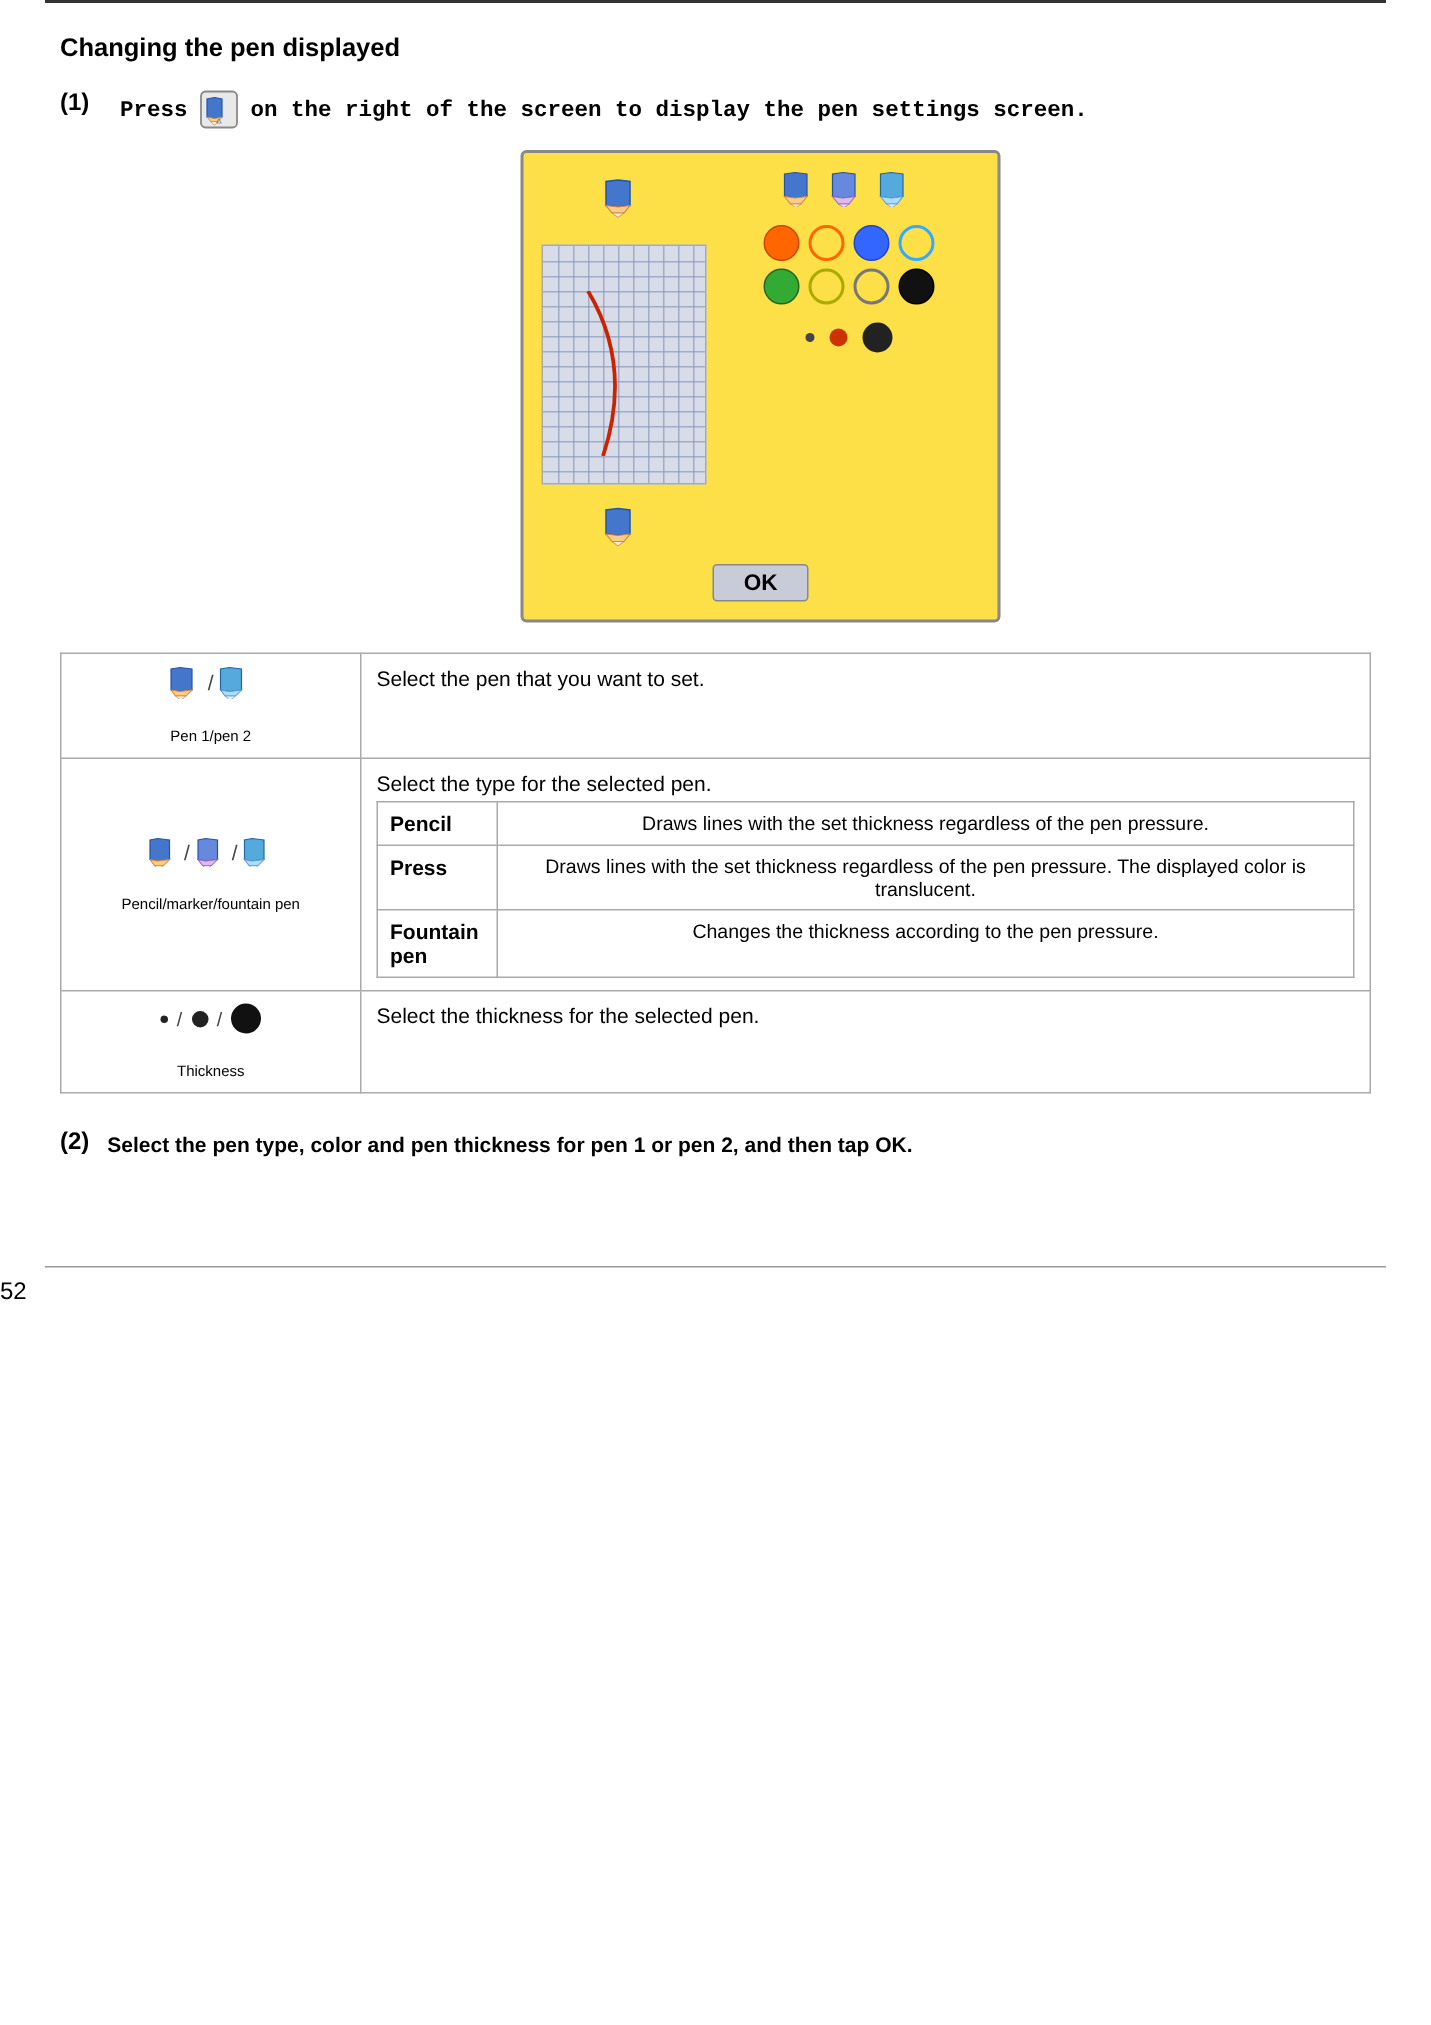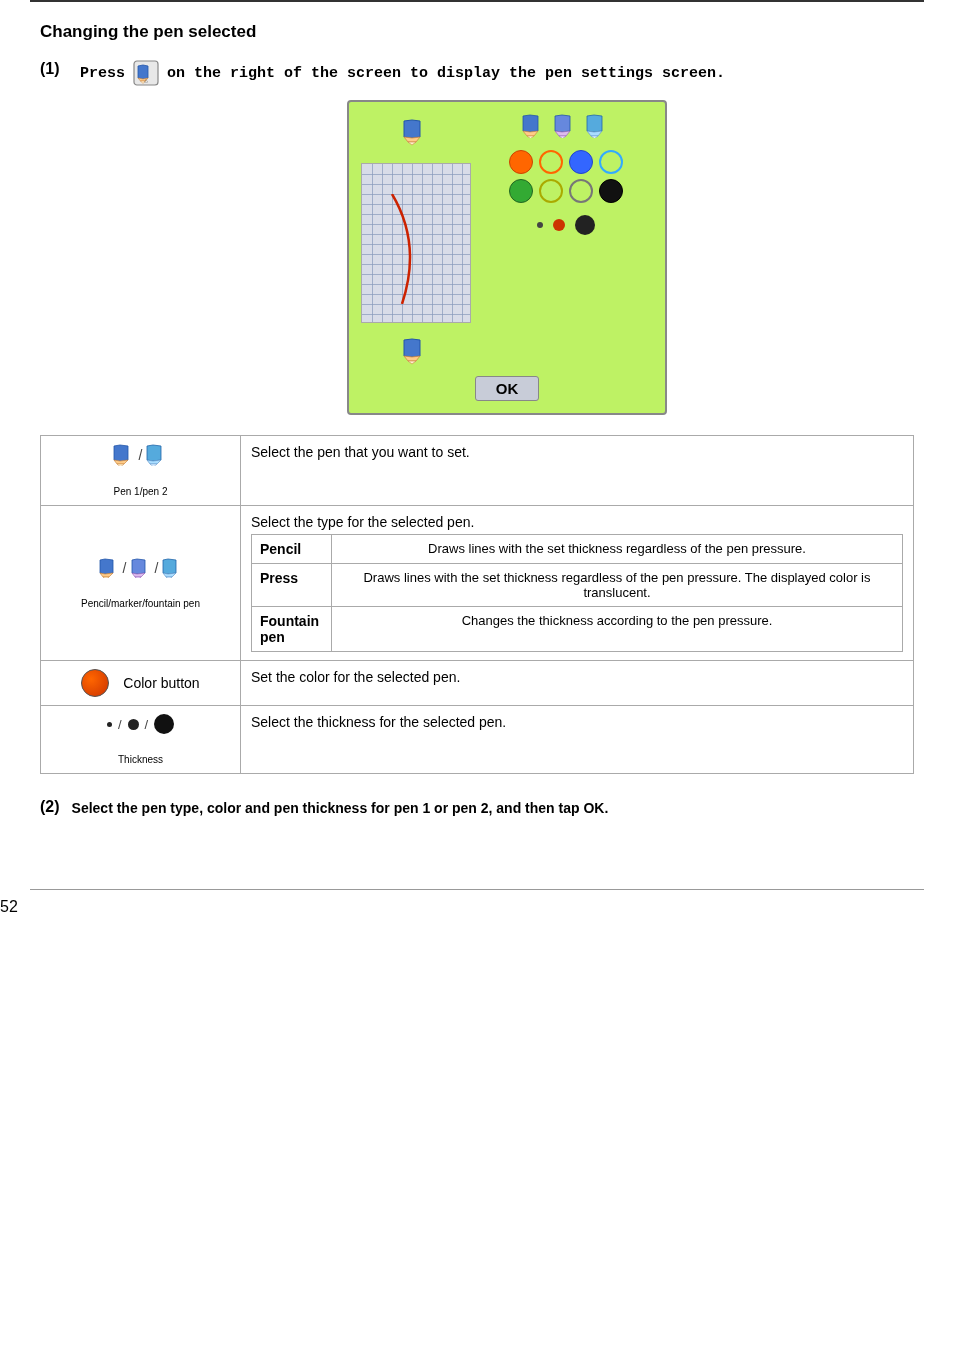--- a/index.html
+++ b/index.html
@@ -53,21 +53,21 @@
     }
 
     
     .settings-screen-container {
       display: flex;
       justify-content: center;
       margin: 10px 0 20px 60px;
     }
 
     .settings-screen {
-      background: #bef264;
+      background: #fde047;
       border: 2px solid #888;
       border-radius: 4px;
       width: 320px;
       padding: 12px;
       position: relative;
     }
 
     .screen-inner {
       display: flex;
       gap: 8px;
@@ -352,21 +352,21 @@
     }
 
   </style>
 </head>
 <body>
 
 <hr class="top-rule">
 
 <div class="page-content">
 
-  <div class="section-title">Changing the pen selected</div>
+  <div class="section-title">Changing the pen displayed</div>
 
   <div class="step-row">
     <span class="step-number">(1)</span>
     <div class="step-text">
       <span>Press</span>
 
       <span class="settings-icon">
         <svg width="26" height="26" viewBox="0 0 26 26" xmlns="http://www.w3.org/2000/svg">
           <rect x="1" y="1" width="24" height="24" rx="3" fill="#e8e8e8" stroke="#888" stroke-width="1.2"></rect>
 
@@ -552,31 +552,20 @@
           </tr>
           <tr>
             <td class="type-name">Fountain pen</td>
             <td class="type-desc">Changes the thickness according to the pen pressure.</td>
           </tr>
         </tbody>
             </table>
       </td>
     </tr>
 
-    <tr>
-      <td class="left-cell">
-        <div style="display:flex; align-items:center; justify-content:center; gap:8px;">
-          <span class="color-btn-icon"></span>
-          <span class="color-btn-label">Color button</span>
-        </div>
-      </td>
-      <td class="right-cell">
-        <span>Set the color for the selected pen.</span>
-      </td>
-    </tr>
 
     <tr>
       <td class="left-cell">
         <div class="thickness-icons">
           <div class="th-dot-s"></div>
           <span class="th-slash">/</span>
           <div class="th-dot-m"></div>
           <span class="th-slash">/</span>
           <div class="th-dot-l"></div>
         </div>

